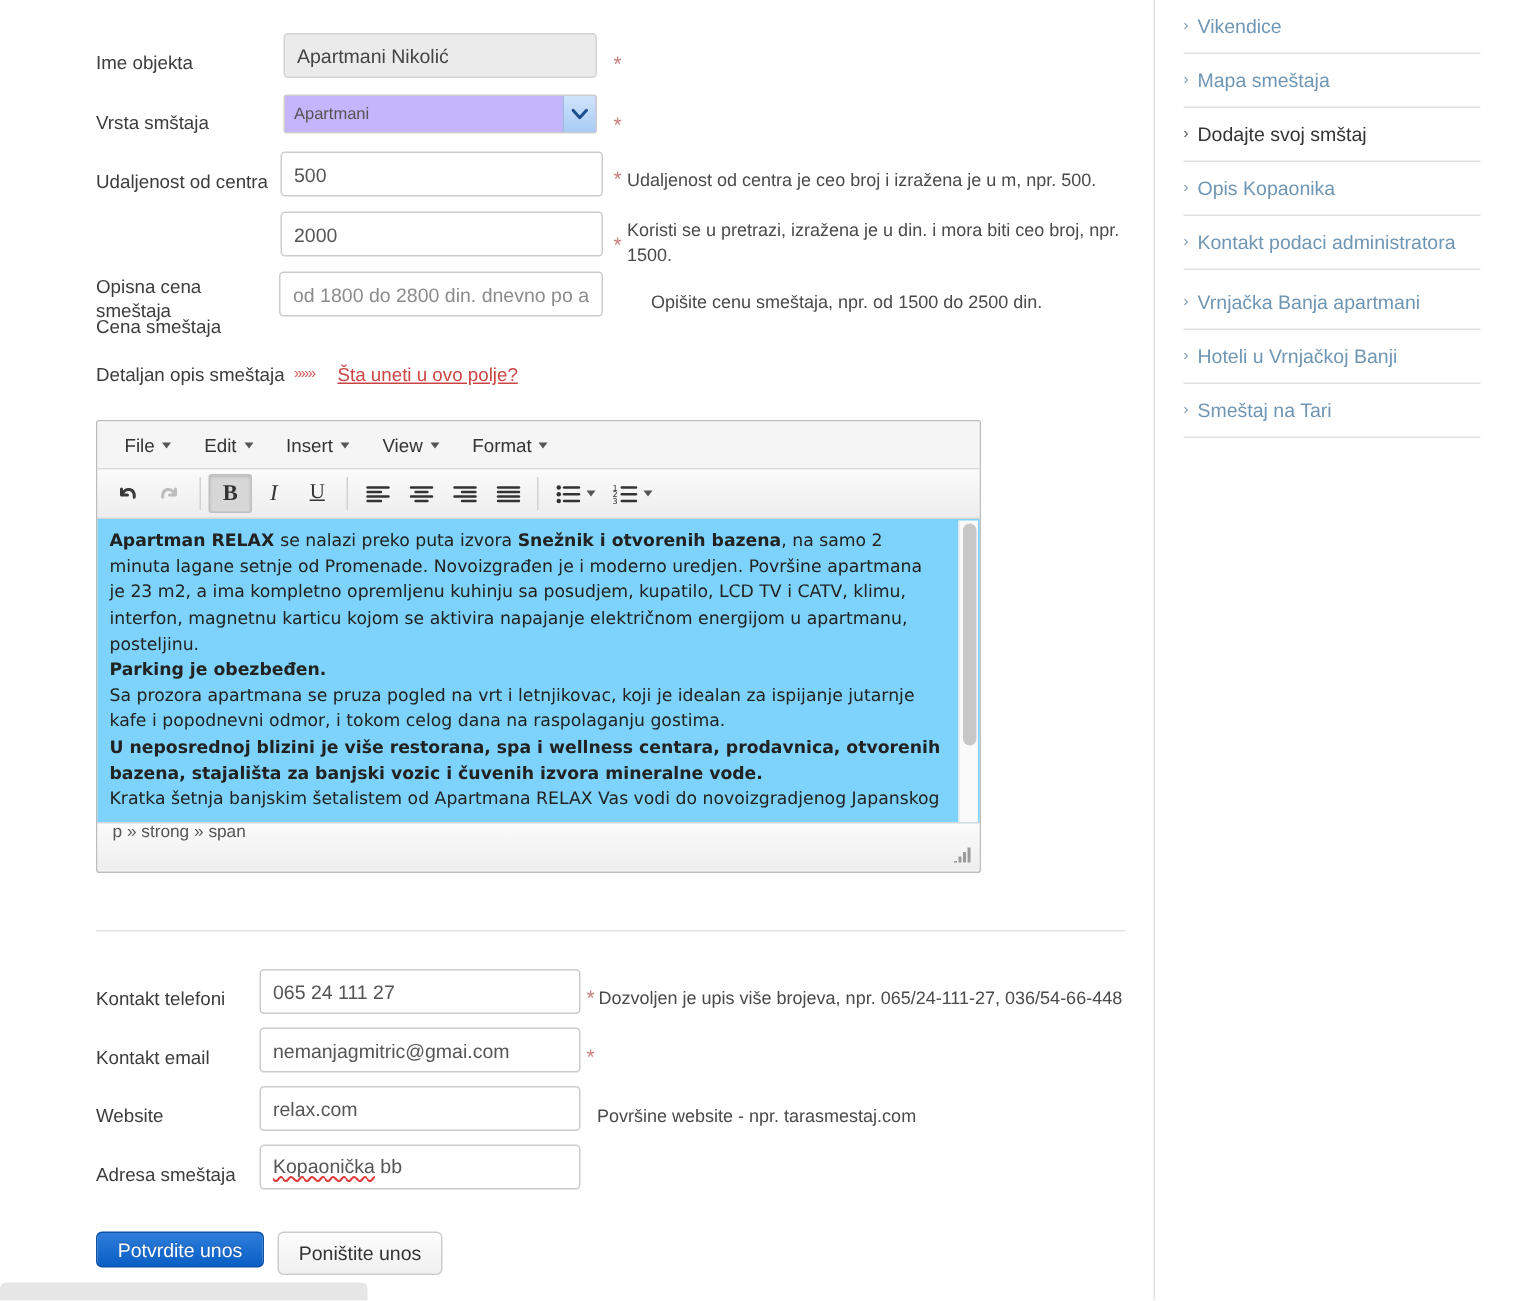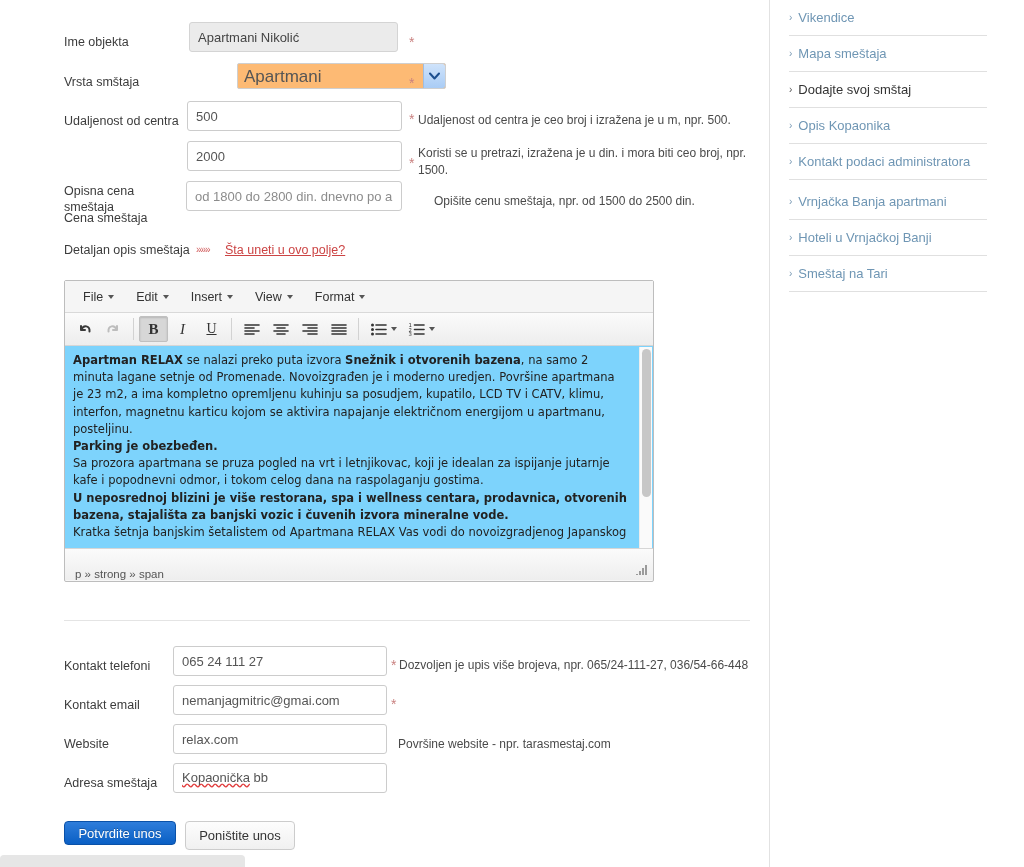--- a/index.html
+++ b/index.html
@@ -29,21 +29,20 @@
     left: 769px; top: 0;
     width: 1px; height: 867px;
     background: #e2e2e2;
   }
 
   
   .frow {
     position: absolute;
     left: 0;
     width: 770px;
-    padding-left: 48px;
   }
   .flabel {
     position: absolute;
     left: 64px;
     width: 120px;
     font-size: 12.5px;
     color: #3c3c3c;
     line-height: 16px;
   }
   .fctrl {
@@ -61,25 +60,25 @@
     height: 30px;
   }
   input.tbox.shaded {
     background: #ebebeb;
     border: 1px solid #d4d4d4;
     color: #444;
   }
   input.tbox.gray-text { color: #8c8c8c; }
   select.sbox {
     font-family: "Liberation Sans", sans-serif;
-    font-size: 17px;
+    font-size: 11px;
     color: #555;
     height: 26px;
     border: 1px solid #cfcfcf;
-    background: #fdba74;
+    background: #c4b5fd;
     border-radius: 2px;
     padding-left: 6px;
     -webkit-appearance: none;
     appearance: none;
     outline: none;
   }
   .selwrap { position: relative; display: inline-block; }
   .selarrow {
     position: absolute;
     right: 1px; top: 1px;
@@ -220,21 +219,21 @@
   .mce-scrollthumb {
     position: absolute;
     left: 2px; top: 2px;
     width: 9px; height: 148px;
     background: #c7c7c7;
     border-radius: 5px;
   }
   .mce-statusbar {
     height: 31px;
     background: linear-gradient(#fbfbfb, #eeeeee);
-    display: flex; align-items: flex-end;
+    display: flex; align-items: flex-start;
     padding-left: 10px;
     font-size: 11.5px;
     color: #555;
     position: relative;
   }
   .mce-resize {
     position: absolute;
     right: 5px; bottom: 4px;
     width: 12px; height: 12px;
   }

